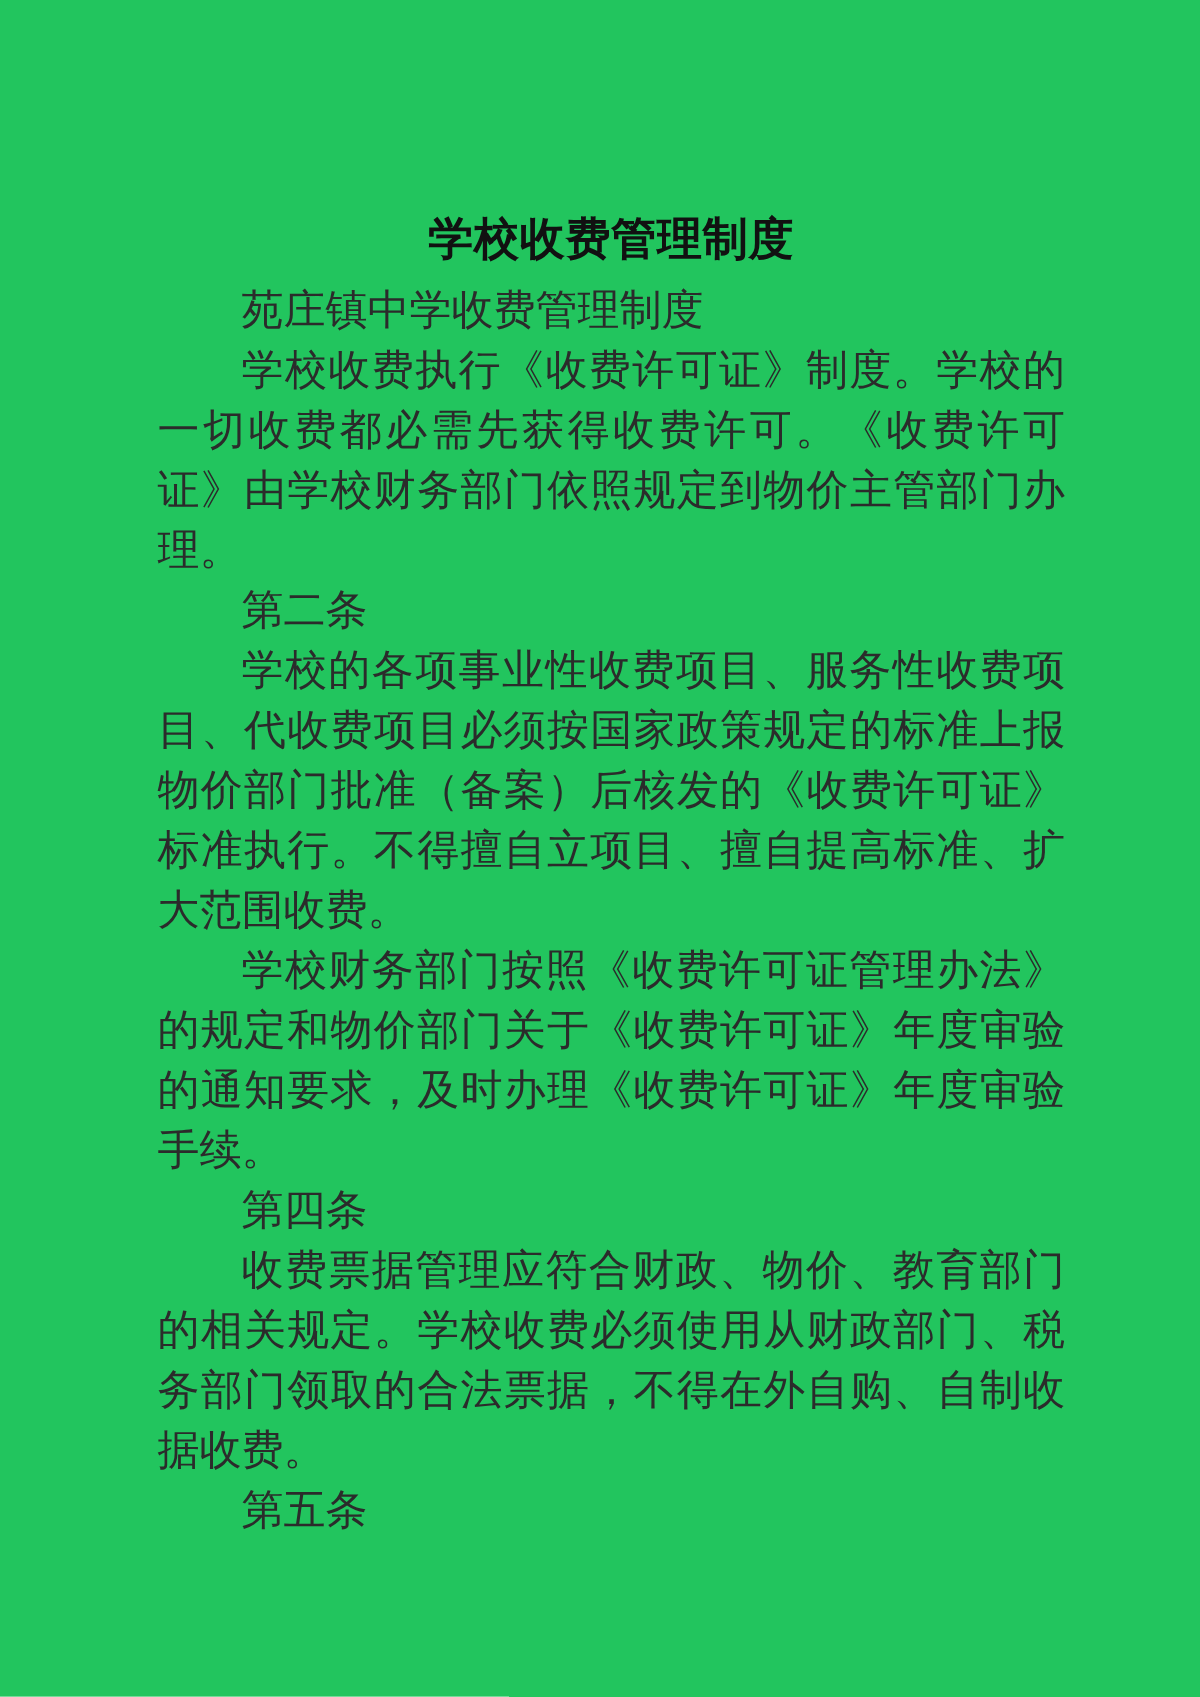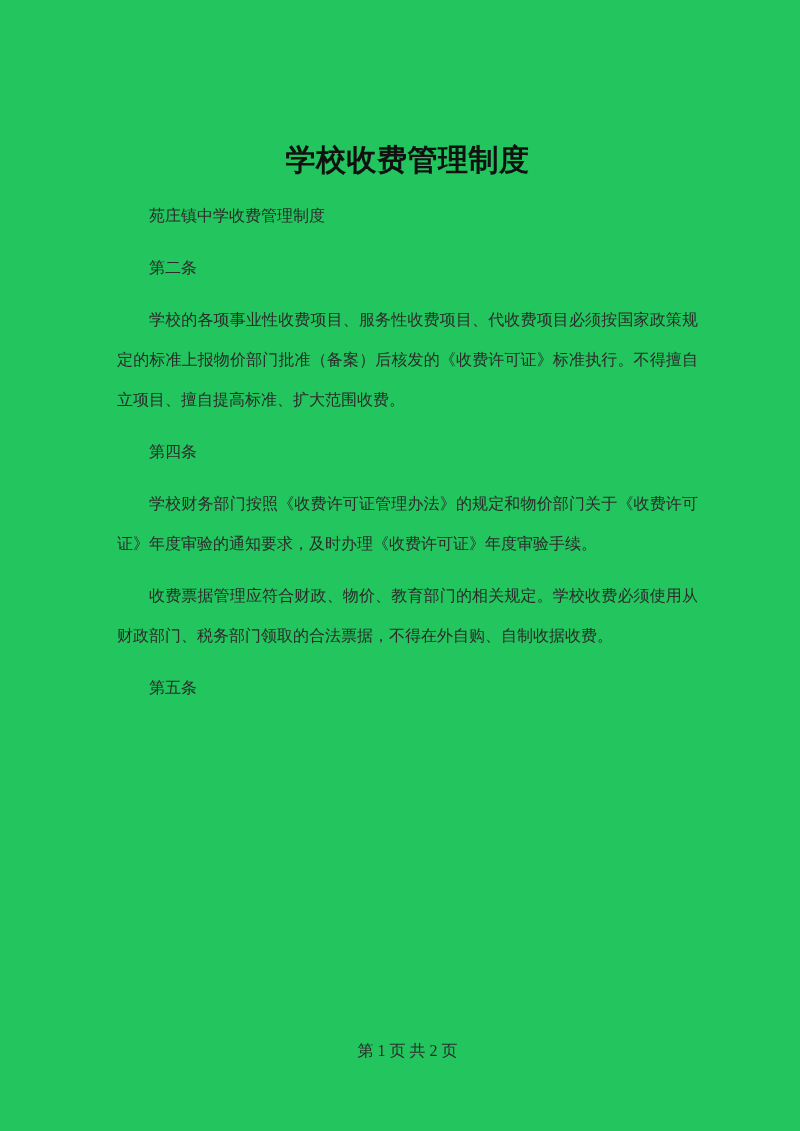--- a/index.html
+++ b/index.html
@@ -30,25 +30,25 @@
   .doc-title {
     font-size: 30px;
     font-weight: bold;
     color: #111111;
     text-align: center;
     line-height: 48px;
     margin: 0 0 4px 0;
     letter-spacing: 0.5px;
   }
   .para {
-    font-size: 16px;
+    font-size: 28px;
     line-height: 40px;
     text-indent: 2em;
     text-align: justify;
-    margin: 12px;
+    margin: 0;
     word-break: normal;
     color: #2b2b2b;
   }
   .footer {
     position: absolute;
     left: 105px;
     top: 1041px;
     width: 605px;
     text-align: center;
     font-size: 16px;
@@ -57,24 +57,22 @@
   }
 </style>
 </head>
 <body>
 
 <div class="page">
   <div class="content">
     <h1 class="doc-title">学校收费管理制度</h1>
 
     <p class="para">苑庄镇中学收费管理制度</p>
+    <p class="para">学校收费执行《收费许可证》制度。学校的一切收费都必需先获得收费许可。《收费许可证》由学校财务部门依照规定到物价主管部门办理。</p>
     <p class="para">第二条</p>
     <p class="para">学校的各项事业性收费项目、服务性收费项目、代收费项目必须按国家政策规定的标准上报物价部门批准（备案）后核发的《收费许可证》标准执行。不得擅自立项目、擅自提高标准、扩大范围收费。</p>
+    <p class="para">学校财务部门按照《收费许可证管理办法》的规定和物价部门关于《收费许可证》年度审验的通知要求，及时办理《收费许可证》年度审验手续。</p>
     <p class="para">第四条</p>
-    <p class="para">学校财务部门按照《收费许可证管理办法》的规定和物价部门关于《收费许可证》年度审验的通知要求，及时办理《收费许可证》年度审验手续。</p>
     <p class="para">收费票据管理应符合财政、物价、教育部门的相关规定。学校收费必须使用从财政部门、税务部门领取的合法票据，不得在外自购、自制收据收费。</p>
     <p class="para">第五条</p>
   </div>
 
-  <div class="footer">
-    <span>第 1 页 共 2 页</span>
-  </div>
 </div>
 
 </body></html>

